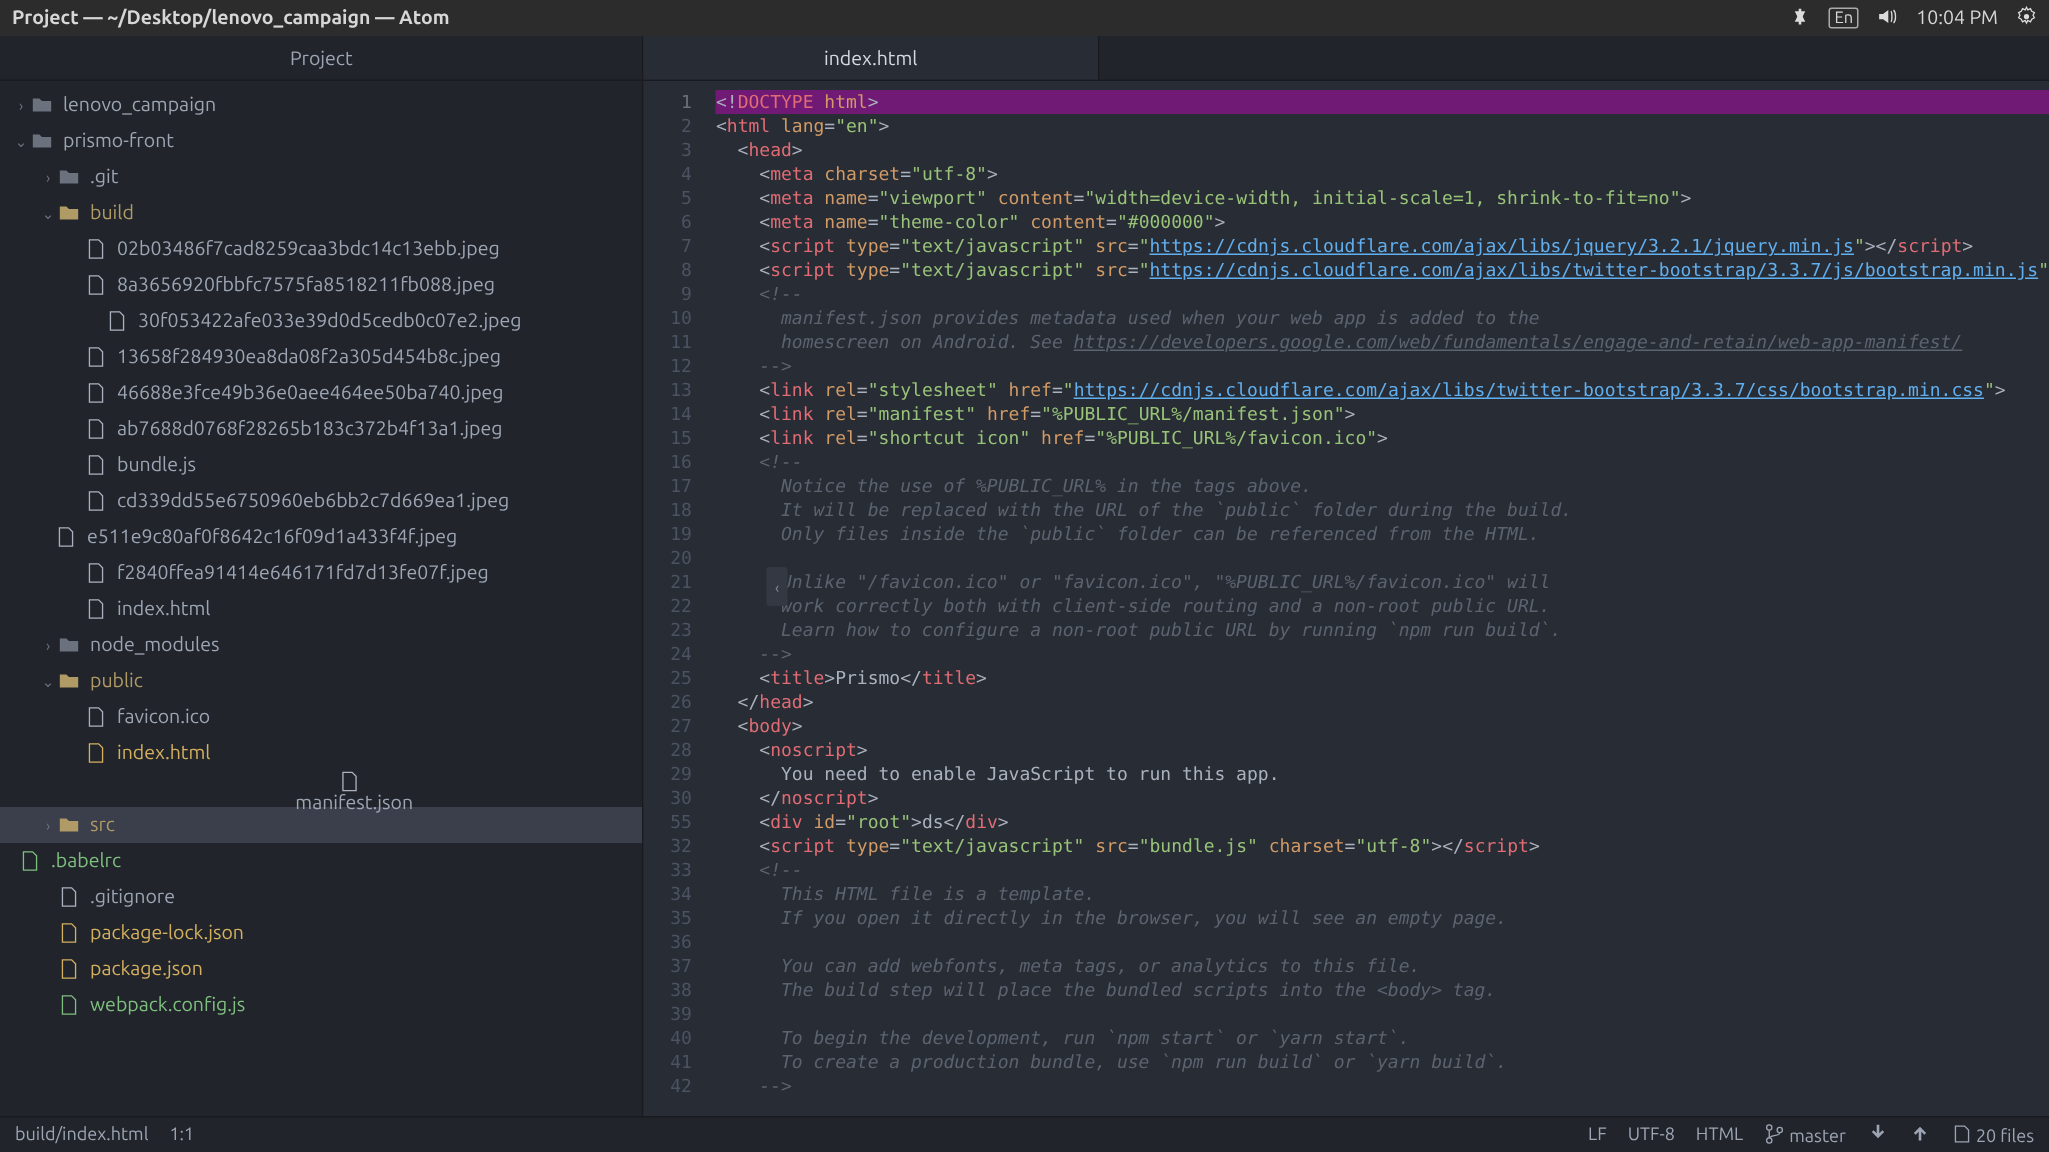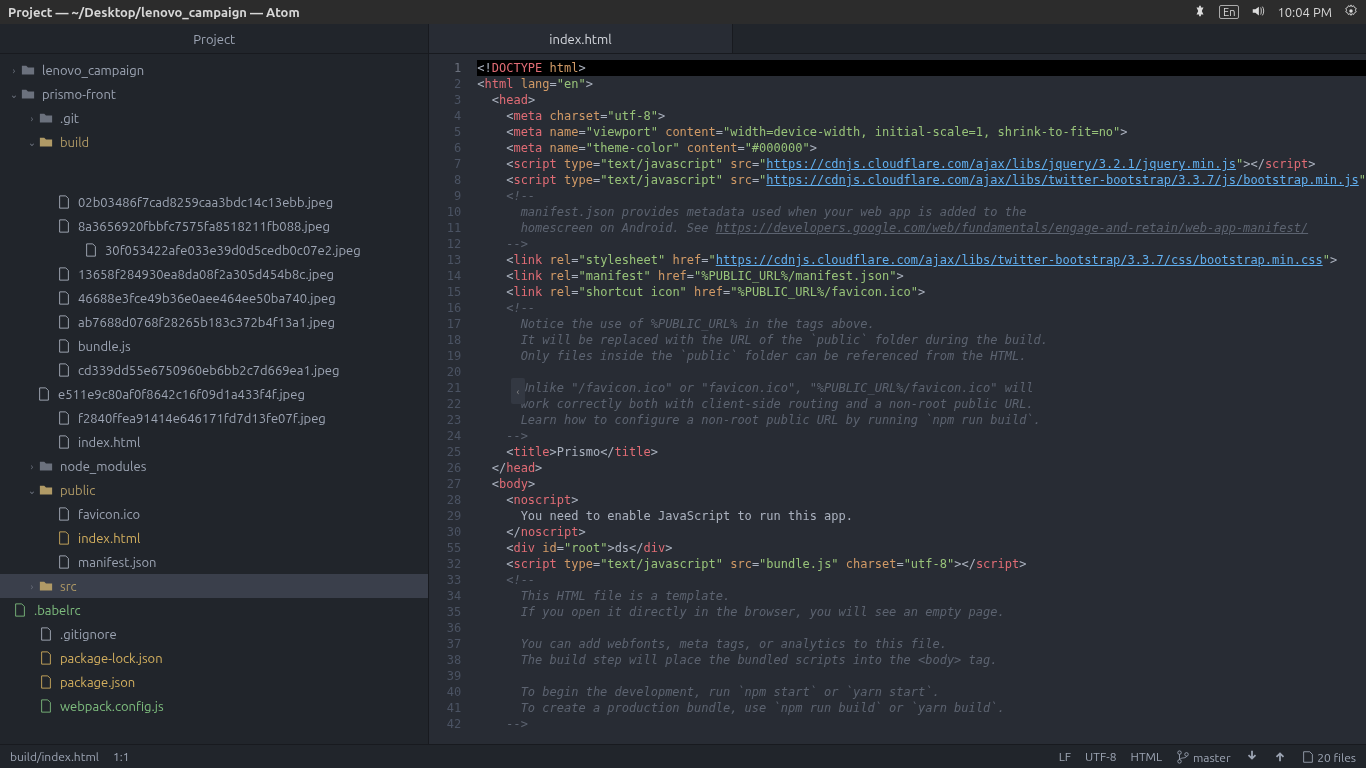--- a/index.html
+++ b/index.html
@@ -23,21 +23,21 @@
 .editor-pane{flex:1;display:flex;flex-direction:column;background:#282c34}
 .tabs{height:30px;background:#21252b;display:flex;border-bottom:1px solid #181a1f}
 .tab{display:flex;align-items:center;justify-content:center;padding:0 120px 0 120px;background:#282c34;color:#d7dae0;font-size:13px;border-right:1px solid #181a1f;position:relative}
 .folding{position:absolute;left:511px;top:378px;width:14px;height:26px;background:#333842;border-radius:2px;display:flex;align-items:center;justify-content:center;color:#888;font-size:10px;cursor:pointer}
 .code-wrap{flex:1;display:flex;overflow:hidden;font-family:Menlo,Consolas,"DejaVu Sans Mono",monospace;font-size:12px;line-height:16px}
 .gutter{width:40px;background:#282c34;color:#4b5363;text-align:right;padding:6px 8px 0 0}
 .gutter div{height:16px}
 .gutter .cursor-line{color:#6b717d}
 .code{flex:1;padding:6px 0 0 8px;white-space:pre;color:#abb2bf;position:relative}
 .code .line{height:16px}
-.code .line.cursor{background:#000000}
+.code .line.cursor{background:#701a75}
 .c-tag{color:#e06c75}
 .c-attr{color:#d19a66}
 .c-punct{color:#abb2bf}
 .c-str{color:#98c379}
 .c-comment{color:#5c6370;font-style:italic}
 .c-link{color:#61afef;text-decoration:underline}
 .c-link-comment{color:#5c6370;text-decoration:underline;font-style:italic}
 .statusbar{height:24px;background:#21252b;border-top:1px solid #181a1f;display:flex;align-items:center;font-size:12px;color:#9da5b4;padding:0 10px}
 .statusbar .left{display:flex;gap:14px}
 .statusbar .right{margin-left:auto;display:flex;gap:14px;align-items:center}
@@ -103,39 +103,39 @@
         </div>
         <div class="row" style="padding-left: 26px;">
           <span class="chev">⌄</span>
           <span class="icon">
             <svg class="i folder-open-ic" viewBox="0 0 16 16">
               <path d="M1 3h5l2 2h7v8H1z"></path>
             </svg>
           </span>
           <span class="label folder-open">build</span>
         </div>
-        <div class="row" style="padding-left: 44px; margin-top: 36px;">
+        <div class="row" style="padding-left: 44px;">
           <span class="chev"></span>
           <span class="icon">
             <svg class="i file-ic" viewBox="0 0 16 16">
               <path d="M3 1h7l3 3v11H3z" fill="none" stroke="currentColor"></path>
             </svg>
           </span>
           <span class="label">02b03486f7cad8259caa3bdc14c13ebb.jpeg</span>
         </div>
         <div class="row" style="padding-left: 44px;">
           <span class="chev"></span>
           <span class="icon">
             <svg class="i file-ic" viewBox="0 0 16 16">
               <path d="M3 1h7l3 3v11H3z" fill="none" stroke="currentColor"></path>
             </svg>
           </span>
           <span class="label">8a3656920fbbfc7575fa8518211fb088.jpeg</span>
         </div>
-        <div class="row" style="padding-left: 44px; margin-left: 27px;">
+        <div class="row" style="padding-left: 58px;">
           <span class="chev"></span>
           <span class="icon">
             <svg class="i file-ic" viewBox="0 0 16 16">
               <path d="M3 1h7l3 3v11H3z" fill="none" stroke="currentColor"></path>
             </svg>
           </span>
           <span class="label">30f053422afe033e39d0d5cedb0c07e2.jpeg</span>
         </div>
         <div class="row" style="padding-left: 44px;">
           <span class="chev"></span>
@@ -238,21 +238,21 @@
         </div>
         <div class="row" style="padding-left: 44px;">
           <span class="chev"></span>
           <span class="icon" style="color: rgb(212, 176, 95);">
             <svg class="i file-ic" viewBox="0 0 16 16">
               <path d="M3 1h7l3 3v11H3z" fill="none" stroke="currentColor"></path>
             </svg>
           </span>
           <span class="label git-modified">index.html</span>
         </div>
-        <div class="row" style="padding-left: 44px;">
+        <div class="row" style="padding-left: 44px; flex-direction: column;">
           <span class="chev"></span>
           <span class="icon">
             <svg class="i file-ic" viewBox="0 0 16 16">
               <path d="M3 1h7l3 3v11H3z" fill="none" stroke="currentColor"></path>
             </svg>
           </span>
           <span class="label">manifest.json</span>
         </div>
         <div class="row selected" style="padding-left: 26px;">
           <span class="chev">›</span>

